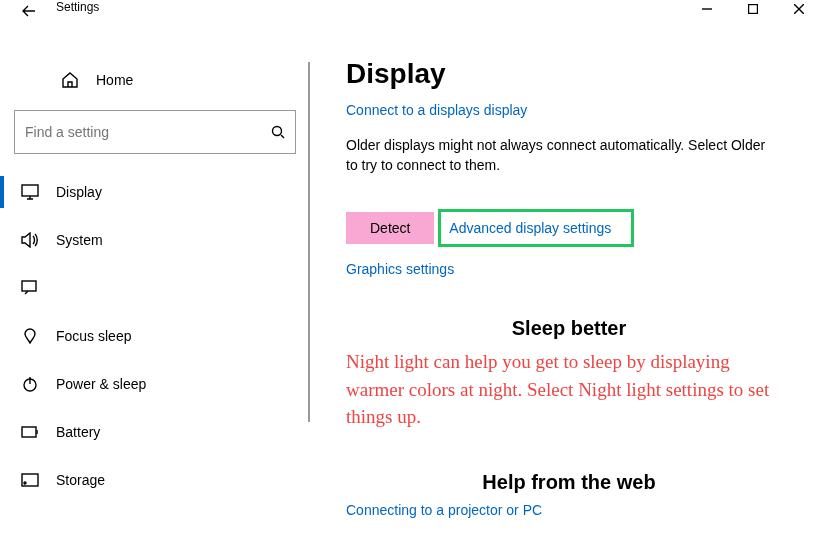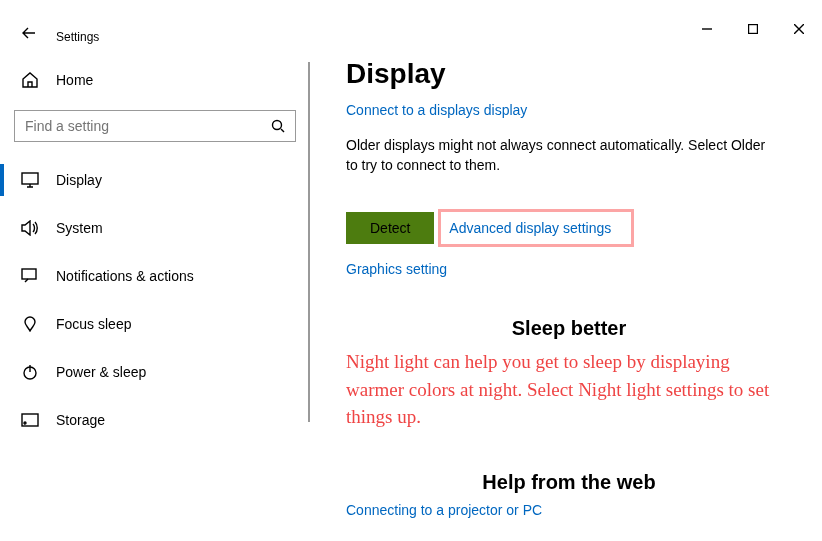--- a/index.html
+++ b/index.html
@@ -8,21 +8,21 @@
     font-family: "Segoe UI", -apple-system, sans-serif;
     font-size: 14px;
     color: #000;
     background: #fff;
     width: 822px;
     height: 541px;
     overflow: hidden;
   }
   .titlebar {
     display: flex;
-    align-items: flex-end;
+    align-items: flex-start;
     height: 44px;
     padding-left: 18px;
   }
   .titlebar .back {
     width: 22px; height: 22px;
     display: flex; align-items: center; justify-content: center;
     margin-right: 16px;
     cursor: pointer;
   }
   .titlebar .title {
@@ -50,26 +50,27 @@
   .sidebar-inner {
     position: relative;
   }
   .home-row {
     display: flex;
     align-items: center;
     height: 36px;
     padding-left: 18px;
     margin-top: 18px;
     cursor: pointer;
+    margin-left: 40px;
   }
   .home-row .icon { width: 24px; display: flex; justify-content: center; }
   .home-row .label { margin-left: 14px; }
   .search {
     margin: 12px 14px 0 14px;
-    height: 32px;
+    height: 44px;
     border: 1px solid #999;
     background: #fff;
     display: flex;
     align-items: center;
     padding: 0 8px;
     justify-content: center;
   }
   .search input {
     flex: 1;
     border: none;
@@ -142,29 +143,29 @@
   }
   .sub-desc {
     color: #ef4444;
     font-size: 19px;
     line-height: 1.45;
     max-width: 430px;
     margin-top: 6px;
     font-family: Liberation Serif, serif;
   }
   .btn {
-    background: #4d7c0f;
+    background: #f9a8d4;
     border: none;
     height: 32px;
     padding: 0 24px;
     font-size: 14px;
     cursor: pointer;
   }
   .highlight-box {
-    border: 3px solid #fca5a5;
+    border: 3px solid #22c55e;
     display: inline-block;
     padding: 8px 20px 8px 8px;
     margin-top: 24px;
   }
   .block-top { margin-top: 14px; }
   svg { stroke: currentColor; fill: none; stroke-width: 1.4; }
 </style>
 </head>
 <body>
 
@@ -235,41 +236,49 @@
           </span>
           <span class="label">System</span>
         </div>
         <div class="nav-item">
           <span class="icon">
             <svg width="18" height="16" viewBox="0 0 18 16">
                 <rect x="1" y="1" width="14" height="10"></rect>
                 <path d="M4 14l3-3"></path>
               </svg>
           </span>
-          <span class="label">Notifications &amp; actions</span>
         </div>
         <div class="nav-item">
           <span class="icon">
             <svg width="16" height="16" viewBox="0 0 16 16">
                 <path d="M8 1a5 5 0 0 1 5 5c0 3-3 5-5 9-2-4-5-6-5-9a5 5 0 0 1 5-5z"></path>
               </svg>
           </span>
           <span class="label">Focus sleep</span>
         </div>
         <div class="nav-item">
           <span class="icon">
             <svg width="16" height="16" viewBox="0 0 16 16">
                 <circle cx="8" cy="9" r="6"></circle>
                 <path d="M8 1v7"></path>
               </svg>
           </span>
           <span class="label">Power &amp; sleep</span>
         </div>
         <div class="nav-item">
           <span class="icon">
+            <svg width="18" height="12" viewBox="0 0 18 12">
+                <rect x="1" y="1" width="14" height="10"></rect>
+                <path d="M16 4v4"></path>
+              </svg>
+          </span>
+          <span class="label">Battery</span>
+        </div>
+        <div class="nav-item">
+          <span class="icon">
             <svg width="18" height="14" viewBox="0 0 18 14">
                 <rect x="1" y="1" width="16" height="12"></rect>
                 <circle cx="4" cy="10" r="1"></circle>
               </svg>
           </span>
           <span class="label">Storage</span>
         </div>
       </div>
       <div class="divider-scroll"></div>
     </div>
@@ -280,21 +289,21 @@
     <span class="link">Connect to a displays display</span>
 
     <div class="desc">Older displays might not always connect automatically. Select Older to try to connect to them.</div>
     <button class="btn">Detect</button>
 
     <div class="highlight-box">
       <span class="link">Advanced display settings</span>
     </div>
 
     <div class="block-top">
-      <span class="link">Graphics setting</span>
+      <span class="link">Graphics settings</span>
     </div>
 
     <h2>Sleep better</h2>
     <div class="sub-desc">Night light can help you get to sleep by displaying warmer colors at night. Select Night light settings to set things up.</div>
 
     <h2>Help from the web</h2>
     <span class="link">Connecting to a projector or PC</span>
   </div>
 </div>
 

